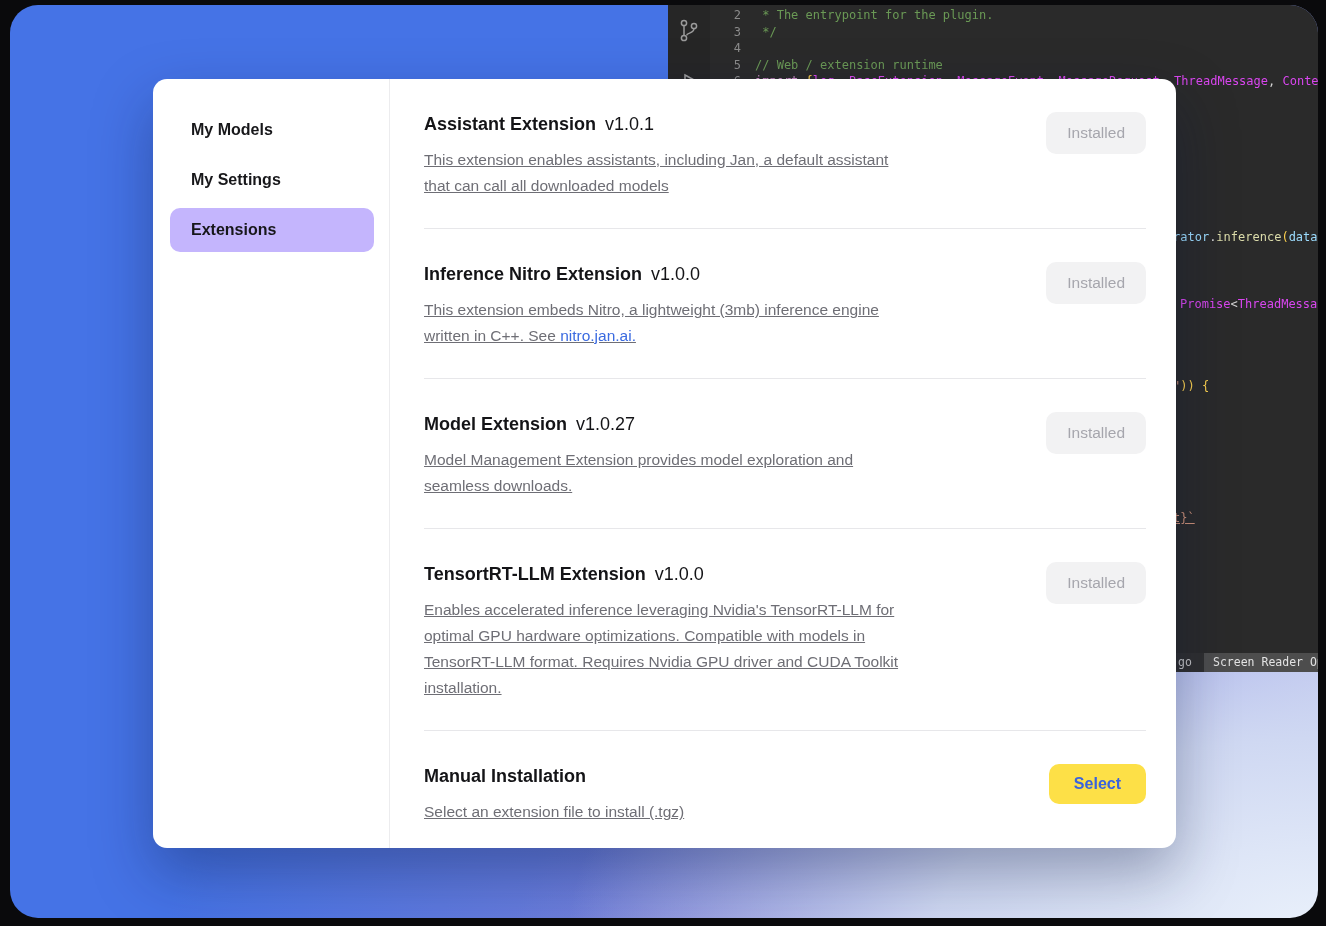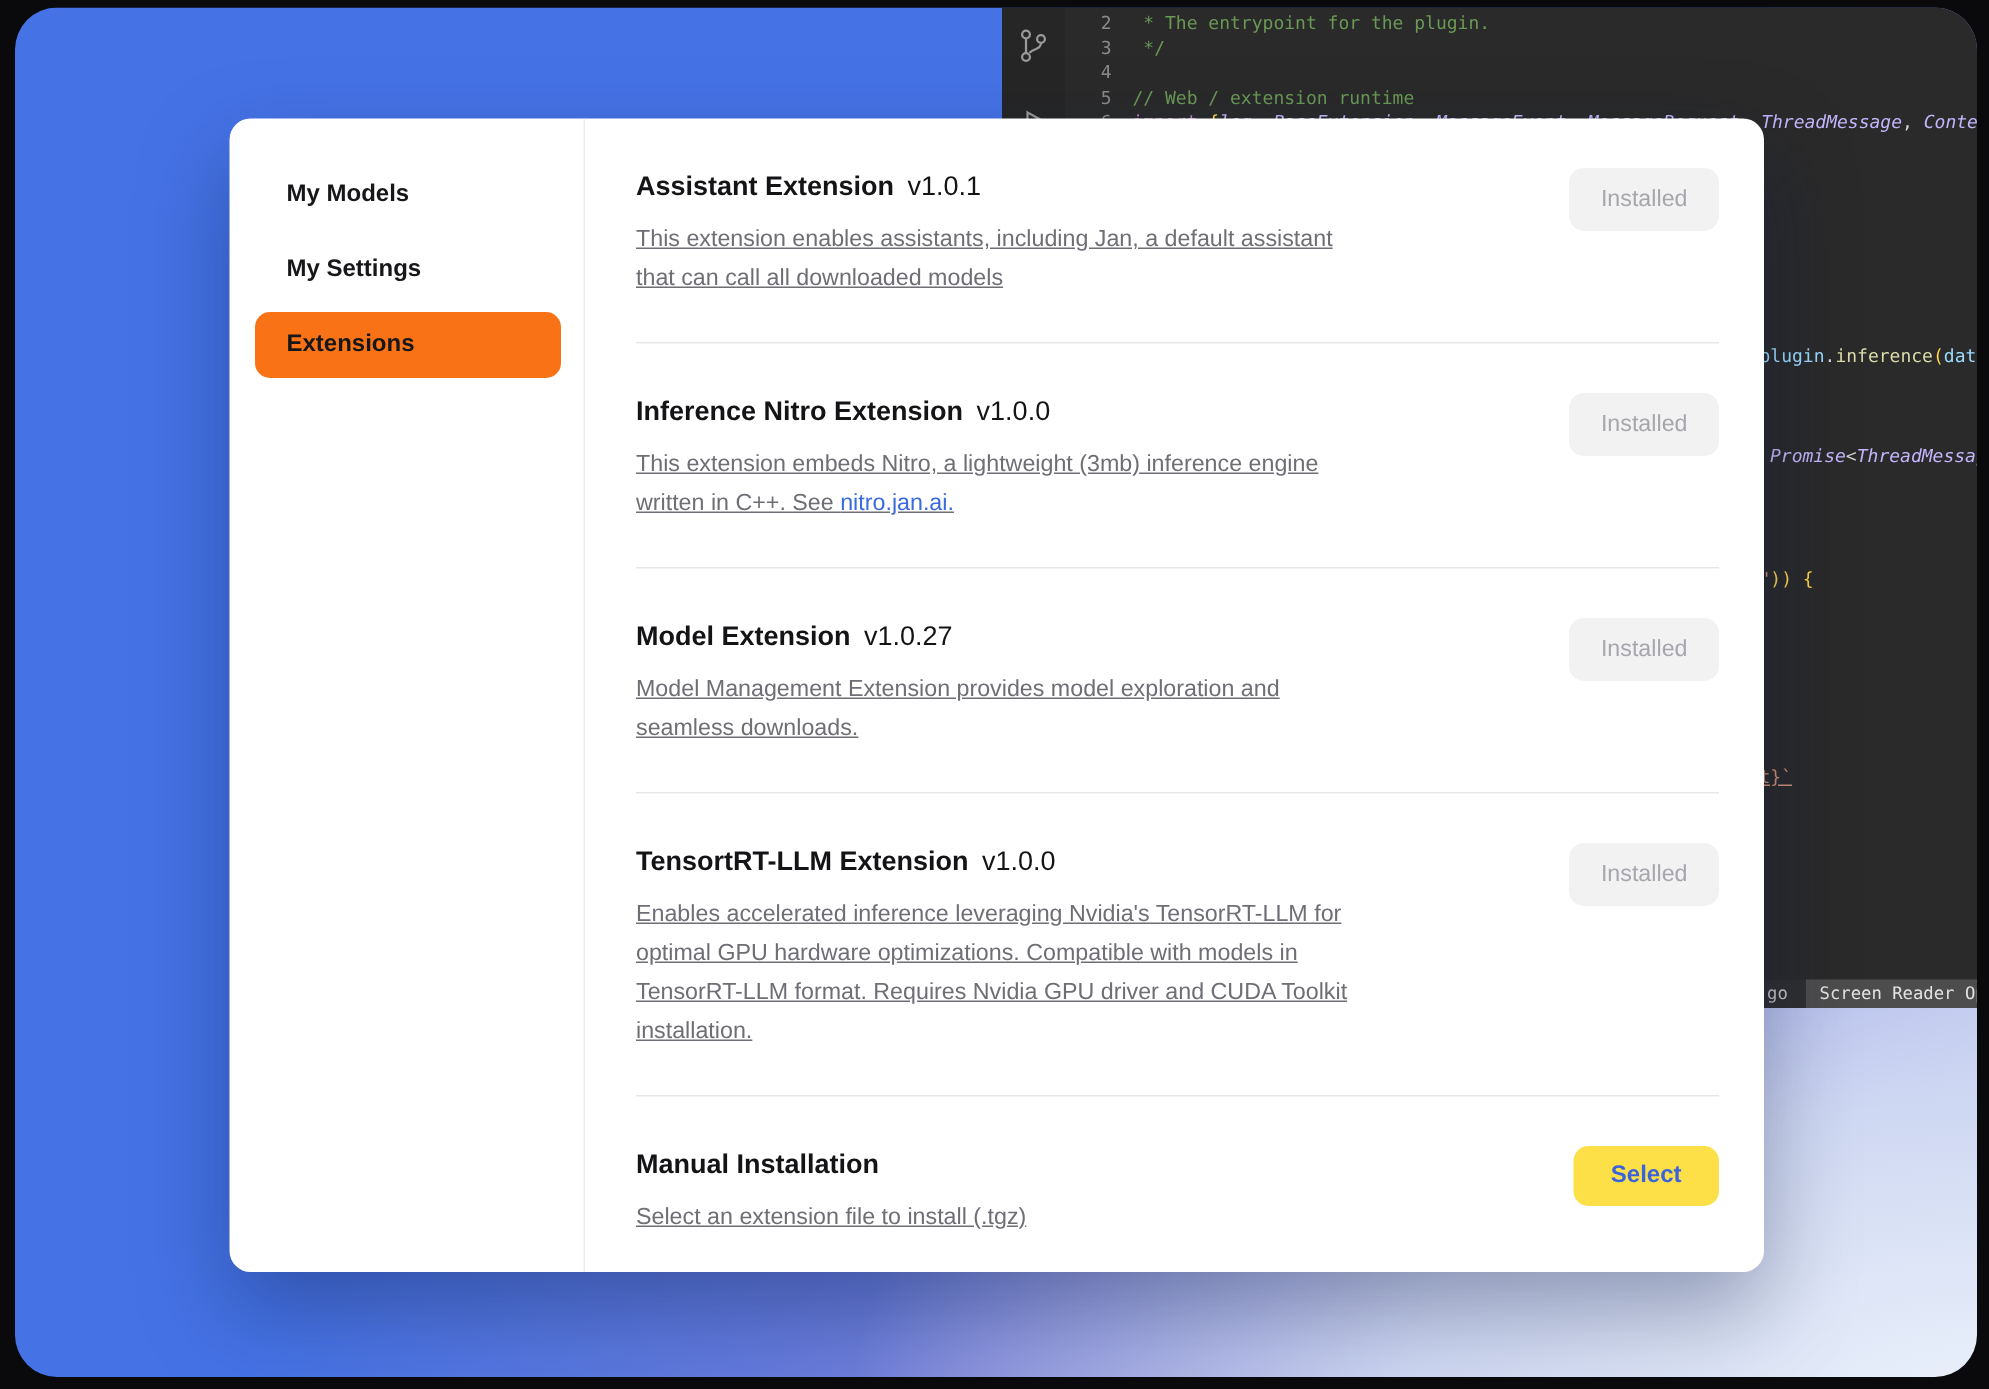--- a/index.html
+++ b/index.html
@@ -22,21 +22,21 @@
     background:#262626; }
   .activity-bar svg { display:block; margin:14px auto 0; }
   .editor { position:absolute; left:42px; top:2px; right:0; }
   .code-line { display:flex; height:16.5px; line-height:16.5px; font-size:12px;
     white-space:pre; }
   .code-line .ln { width:31px; text-align:right; color:#8b8b8b; flex:0 0 31px; }
   .code-line .code { margin-left:14px; }
   .frag { position:absolute; font-size:12px; line-height:15px; white-space:pre; }
   .tk-comment { color:#6a9955; }
   .tk-keyword { color:#c586c0; }
-  .tk-type    { color:#c4b5fd;font-style:italic; }
+  .tk-type    { color:#d946ef; }
   .tk-punct   { color:#ffd34f; }
   .tk-fg      { color:#d4d4d4; }
   .tk-var     { color:#9cdcfe; }
   .tk-method  { color:#dcdcaa; }
   .tk-string  { color:#ce9178; }
   .tk-u       { text-decoration:underline; }
   .status-bar { position:absolute; left:0; bottom:0; width:100%; height:19px;
     background:#2f2f2f; font-size:11.5px; line-height:19px; color:#c4c4c4; }
   .sb-left { position:absolute; left:510px; top:0; }
   .sb-seg { position:absolute; left:536px; top:0; right:0; height:19px;
@@ -45,21 +45,21 @@
 
   
   .modal { position:absolute; left:143px; top:74px; width:1023px; height:769px;
     background:#ffffff; border-radius:14px; overflow:hidden; display:flex;
     box-shadow:0 25px 60px rgba(12,22,64,0.35); }
   .sidebar { width:237px; flex:0 0 237px; border-right:1px solid #ececee;
     padding:29px 15px 0 17px; }
   .side-item { height:44px; display:flex; align-items:center; padding:0 21px;
     border-radius:10px; margin-bottom:6px; font-size:16px; font-weight:700;
     color:#17171a; cursor:pointer;text-align:center; }
-  .side-item.active { background:#f97316; }
+  .side-item.active { background:#c4b5fd; }
   .content { flex:1; padding:0 30px 0 34px; }
   .ext-row { display:flex; align-items:flex-start; padding:33px 0 29px 0;
     border-bottom:1px solid #e7e7ea;gap:16px; }
   .ext-row:last-child { border-bottom:none; }
   .row-text { flex:1; padding-right:14px; }
   .ext-title { font-size:18px; color:#141417; line-height:24px; }
   .ext-name { font-weight:700; }
   .ext-version { font-weight:400; margin-left:9px; }
   .ext-desc { margin-top:11px; font-size:15.5px; line-height:26px; color:#6e6e75;
     white-space:pre-line;text-decoration:underline; }
@@ -114,21 +114,21 @@
     <span class="ln">5</span>
     <span class="code"><span class="tk-comment">// Web / extension runtime</span></span>
   </div>
 
   <div class="code-line">
     <span class="ln">6</span>
     <span class="code"><span class="tk-keyword">import </span><span class="tk-punct">{</span><span class="tk-type">log</span><span class="tk-fg">, </span><span class="tk-type">BaseExtension</span><span class="tk-fg">, </span><span class="tk-type">MessageEvent</span><span class="tk-fg">, </span><span class="tk-type">MessageRequest</span><span class="tk-fg">, </span><span class="tk-type">ThreadMessage</span><span class="tk-fg">, </span><span class="tk-type">ContentType</span></span>
   </div>
 </div>
     <div id="code-frags">
-        <span class="frag" style="left: 505px; top: 225px;"><span class="tk-var">plugin</span><span class="tk-fg">.</span><span class="tk-method">inference</span><span class="tk-punct">(</span><span class="tk-var">data</span><span class="tk-punct">));</span></span>
+        <span class="frag" style="left: 505px; top: 225px;"><span class="tk-var">rator</span><span class="tk-fg">.</span><span class="tk-method">inference</span><span class="tk-punct">(</span><span class="tk-var">data</span><span class="tk-punct">));</span></span>
         <span class="frag" style="left: 512px; top: 292px;"><span class="tk-type">Promise</span><span class="tk-fg">&lt;</span><span class="tk-type">ThreadMessage</span></span>
         <span class="frag" style="left: 505px; top: 374px;"><span class="tk-string">"</span><span class="tk-punct">)) {</span></span>
         <span class="frag" style="left: 505px; top: 506px;"><span class="tk-string tk-u">t}`</span></span>
       </div>
     <div class="status-bar">
       <span class="sb-left">go</span>
       <span class="sb-seg">Screen Reader Optimized</span>
     </div>
   </div>
 

